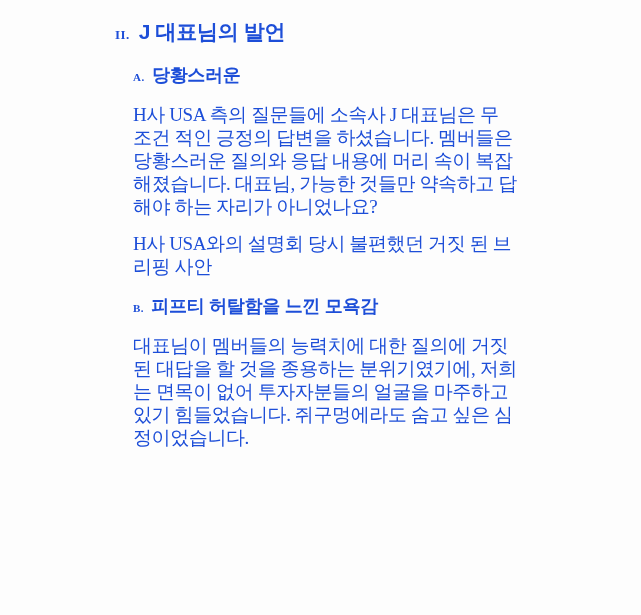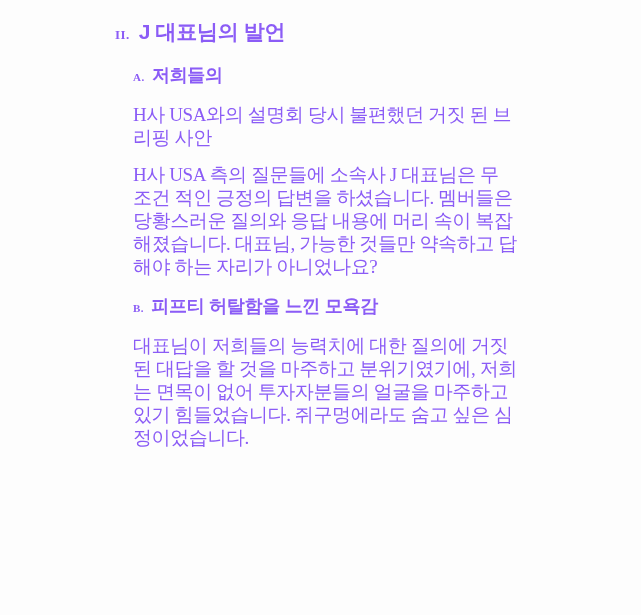--- a/index.html
+++ b/index.html
@@ -6,21 +6,21 @@
     margin: 0;
     padding: 0;
     background: #ffffff;
   }
   .page {
     position: relative;
     width: 641px;
     height: 615px;
     box-sizing: border-box;
     background: #fdfdfd;
-    color: #8b5cf6;
+    color: #1d4ed8;
     padding: 6px 12px 0 115px;
     overflow: hidden;
     font-family: "Liberation Serif", serif;
   }
   .section-heading {
     margin: 13px 0 0 0;
     font-family: "Liberation Sans", sans-serif;
     font-weight: 700;
     font-size: 21px;
     line-height: 25px;
@@ -70,28 +70,28 @@
 
 <div class="page">
 
   <h1 class="section-heading">
     <span class="marker">II. </span><span>J 대표님의 발언</span>
   </h1>
 
   <div class="content">
 
     <h2 class="subsection-heading">
-      <span class="marker">A. </span><span>저희들의</span>
+      <span class="marker">A. </span><span>당황스러운</span>
     </h2>
 
+    <p class="para">H사 USA 측의 질문들에 소속사 J 대표님은 무조건 적인 긍정의 답변을 하셨습니다. 멤버들은 당황스러운 질의와 응답 내용에 머리 속이 복잡 해졌습니다. 대표님, 가능한 것들만 약속하고 답해야 하는 자리가 아니었나요?</p>
+
     <p class="para">H사 USA와의 설명회 당시 불편했던 거짓 된 브리핑 사안</p>
-
-    <p class="para">H사 USA 측의 질문들에 소속사 J 대표님은 무조건 적인 긍정의 답변을 하셨습니다. 멤버들은 당황스러운 질의와 응답 내용에 머리 속이 복잡 해졌습니다. 대표님, 가능한 것들만 약속하고 답해야 하는 자리가 아니었나요?</p>
 
     <h2 class="subsection-heading">
       <span class="marker">B. </span><span>피프티 허탈함을 느낀 모욕감</span>
     </h2>
 
-    <p class="para">대표님이 저희들의 능력치에 대한 질의에 거짓된 대답을 할 것을 마주하고 분위기였기에, 저희는 면목이 없어 투자자분들의 얼굴을 마주하고 있기 힘들었습니다. 쥐구멍에라도 숨고 싶은 심정이었습니다.</p>
+    <p class="para">대표님이 멤버들의 능력치에 대한 질의에 거짓된 대답을 할 것을 종용하는 분위기였기에, 저희는 면목이 없어 투자자분들의 얼굴을 마주하고 있기 힘들었습니다. 쥐구멍에라도 숨고 싶은 심정이었습니다.</p>
 
 
   </div>
 </div>
 
 </body></html>

